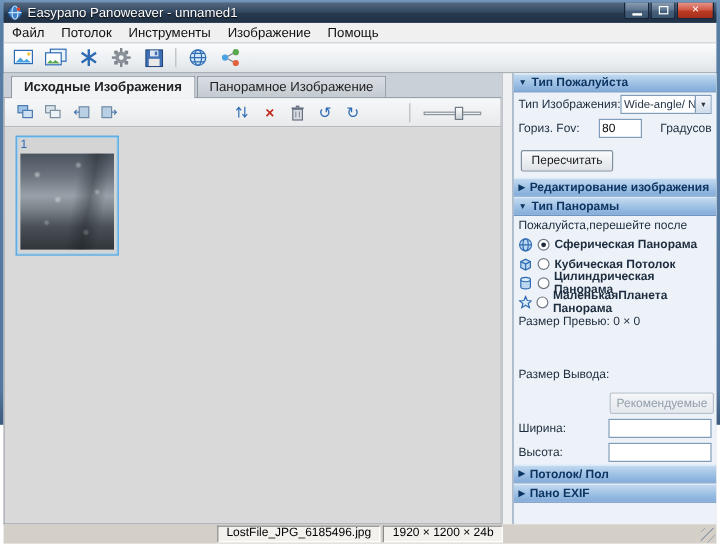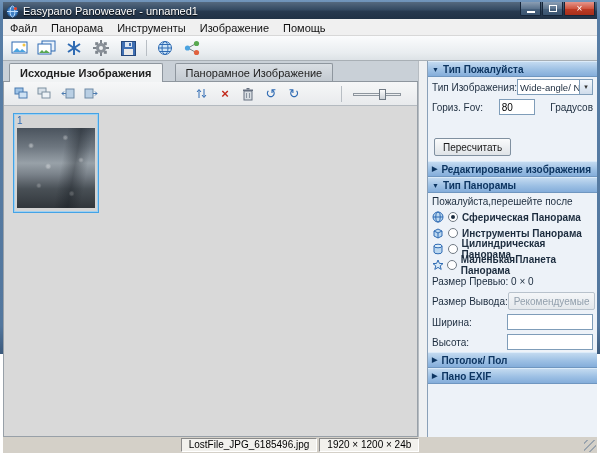--- a/index.html
+++ b/index.html
@@ -41,21 +41,21 @@
   }
   .tb-btn{ width:24px; height:21px; display:flex; align-items:center; justify-content:center; border:1px solid transparent; border-radius:2px; }
   .tb-sep{ width:1px; height:16px; background:#b8bec4; margin:0 3px; }
 
   
   .main{ display:flex; height:376px; background:#d4d0c8; }
   .left{ flex:1; display:flex; flex-direction:column; min-width:0; }
 
   .tabstrip{ height:21px; background:#c9d0d7; display:flex; align-items:flex-end; padding-left:6px; border-bottom:1px solid #8e969e; }
   .tab{
-    font-size:11px; padding:3px 10px 2px 10px; margin-right:12px;
+    font-size:11px; padding:3px 10px 2px 10px; margin-right:1px;
     border:1px solid #8e969e; border-bottom:none; border-radius:2px 2px 0 0;
     background:linear-gradient(180deg,#d9dee3,#c3cad1); color:#222; white-space:nowrap;
   }
   .tab.active{ background:#f1f3f4; font-weight:bold; margin-bottom:-1px; padding-bottom:3px; }
 
   .tab-content{ flex:1; border:1px solid #98a0a8; border-top:none; display:flex; flex-direction:column; background:#f1f3f4; min-height:0; }
   .image-toolbar{
     height:24px; background:linear-gradient(180deg,#f6f7f8,#e8eaec); border-bottom:1px solid #b4bac0;
     display:flex; align-items:center; padding:0 8px; gap:4px;
   }
@@ -99,23 +99,23 @@
   .rp-label{ white-space:nowrap; }
   .combo{ width:76px; height:16px; border:1px solid #7f9db9; background:#fff; display:flex; align-items:center; }
   .combo-text{ flex:1; font-size:9.5px; padding-left:2px; white-space:nowrap; overflow:hidden; }
   .combo-btn{ width:13px; height:14px; background:linear-gradient(180deg,#f4f8fc,#cfdceb); border-left:1px solid #7f9db9; font-size:7px; display:flex; align-items:center; justify-content:center; color:#333; }
   .txt-input{ height:16px; border:1px solid #7f9db9; background:#fff; font-size:10px; padding:0 2px; font-family:"Liberation Sans", sans-serif; }
   .fov-input{ width:36px; }
   .wh-input{ width:86px; }
   .btn{
     height:18px; font-size:10px; padding:0 8px; color:#1a1a1a;
     border:1px solid #8090a0; border-radius:2px;
-    background:linear-gradient(180deg,#fafbfc,#dfe3e7); font-family:"Liberation Sans", sans-serif;
-  }
-  .btn.recalc{ margin:21px 0 5px 6px; }
+    background:linear-gradient(180deg,#fafbfc,#dfe3e7); font-family:"Liberation Sans", sans-serif;margin-top:48px;
+  }
+  .btn.recalc{ margin:8px 0 5px 6px; }
   .btn.disabled{ color:#93a0ad; border-color:#b8c2cc; background:linear-gradient(180deg,#f4f6f8,#e4e8ec); padding:0 5px; }
   .rp-note{ padding:3px 4px 2px 4px; white-space:nowrap; }
   .radio-row{ display:flex; align-items:center; gap:4px; padding:1px 4px; height:16px;font-weight:bold; }
   .radio{ width:10px; height:10px; border:1px solid #707a84; border-radius:50%; background:#fff; position:relative; flex:none; }
   .radio.checked::after{ content:""; position:absolute; left:2px; top:2px; width:4px; height:4px; border-radius:50%; background:#1c2c3e; }
   .rp-text{ padding:3px 4px; }
   .filler{ height:70px; }
 
   
   .statusbar{
@@ -150,21 +150,21 @@
           <span class="glyph-max"></span>
         </div>
       <div class="win-btn close">
           <span>×</span>
         </div>
     </div>
   </div>
 
   <div class="menubar">
     <span class="menu-item">Файл</span>
-    <span class="menu-item">Панорама</span>
+    <span class="menu-item">Потолок</span>
     <span class="menu-item">Инструменты</span>
     <span class="menu-item">Изображение</span>
     <span class="menu-item">Помощь</span>
   </div>
 
   <div class="toolbar">
     <div class="tb-btn">
       <svg width="18" height="16">
           <rect x="1" y="2" width="15" height="11" fill="#fff" stroke="#2f6bb3"></rect>
           <path d="M2 12 l4-4 3 3 2-2 4 3 v0 H2z" fill="#4aa3e0"></path>
@@ -350,21 +350,21 @@
           </svg>
         <span class="radio checked"></span>
         <span>Сферическая Панорама</span>
       </div>
       <div class="radio-row">
         <svg width="12" height="12">
             <path d="M2 4 L6 2 L10 4 L10 9 L6 11 L2 9 Z" fill="#bcd8f0" stroke="#2f6bb3"></path>
             <path d="M2 4 L6 6 L10 4 M6 6 V11" fill="none" stroke="#2f6bb3"></path>
           </svg>
         <span class="radio"></span>
-        <span>Инструменты Панорама</span>
+        <span>Кубическая Потолок</span>
       </div>
       <div class="radio-row">
         <svg width="12" height="12">
             <path d="M2 3 v6 a4 1.8 0 0 0 8 0 v-6" fill="#bcd8f0" stroke="#2f6bb3"></path>
             <ellipse cx="6" cy="3" rx="4" ry="1.8" fill="#dcecf8" stroke="#2f6bb3"></ellipse>
           </svg>
         <span class="radio"></span>
         <span>Цилиндрическая Панорама</span>
       </div>
       <div class="radio-row">

